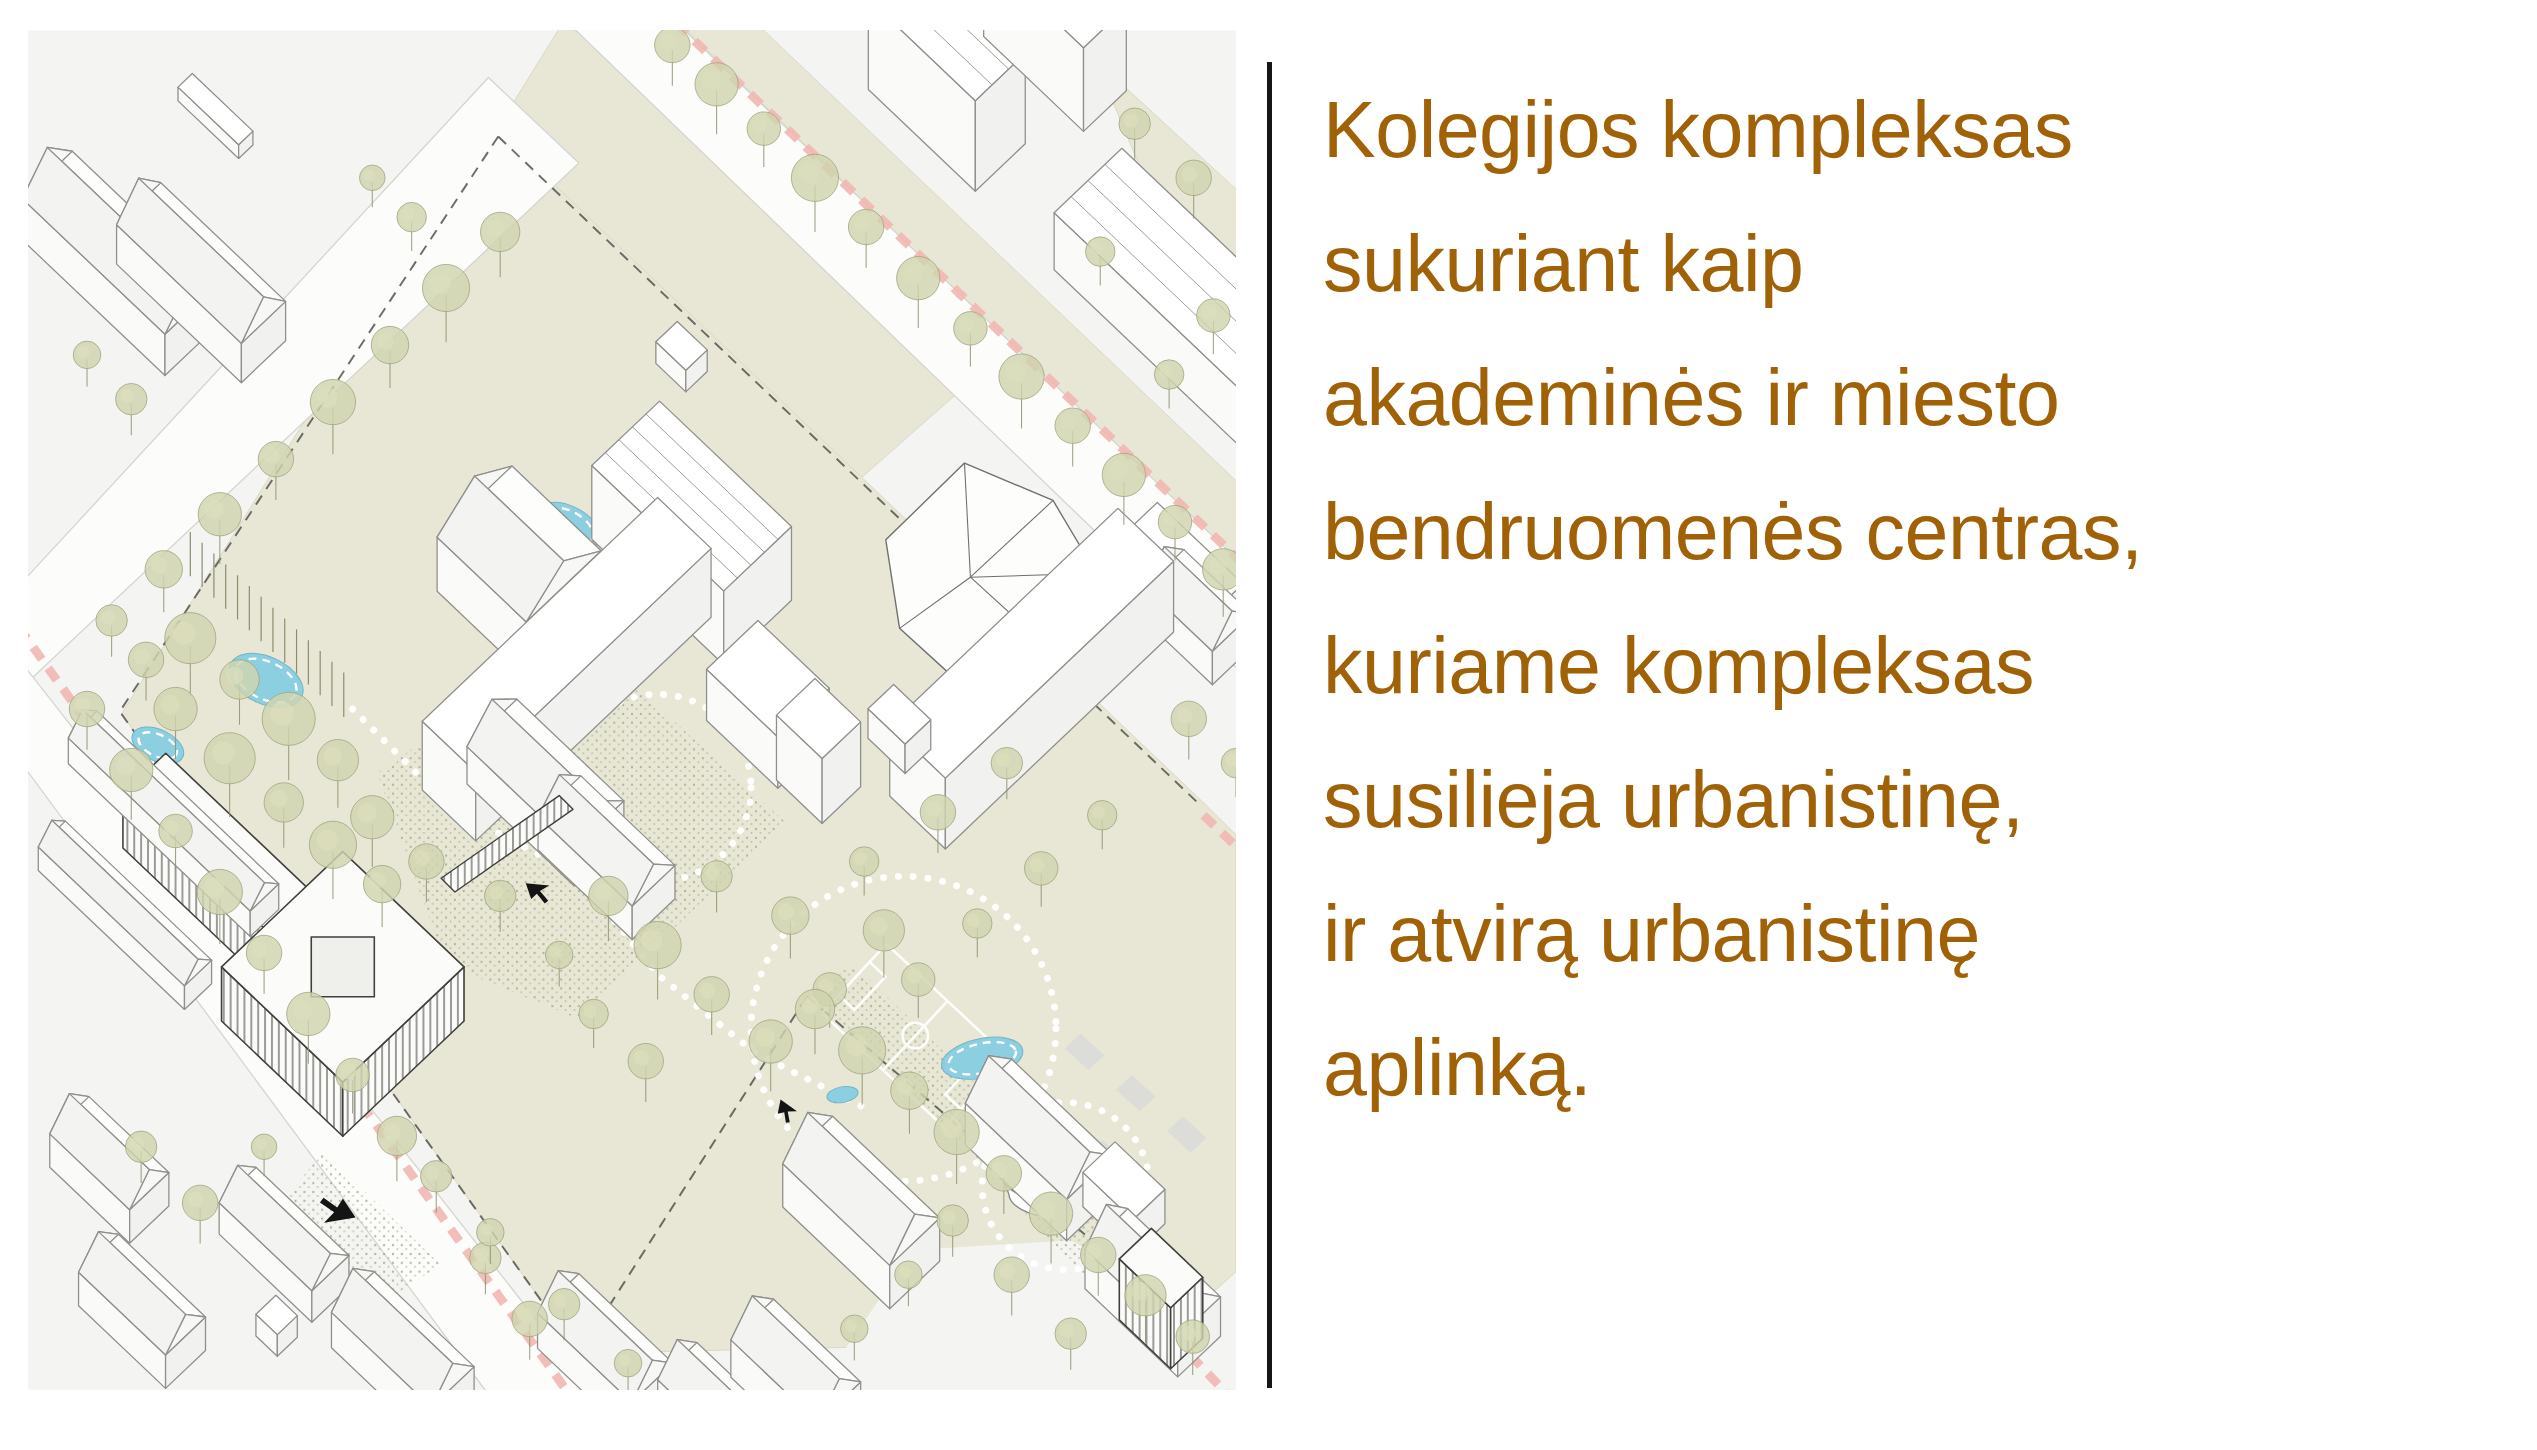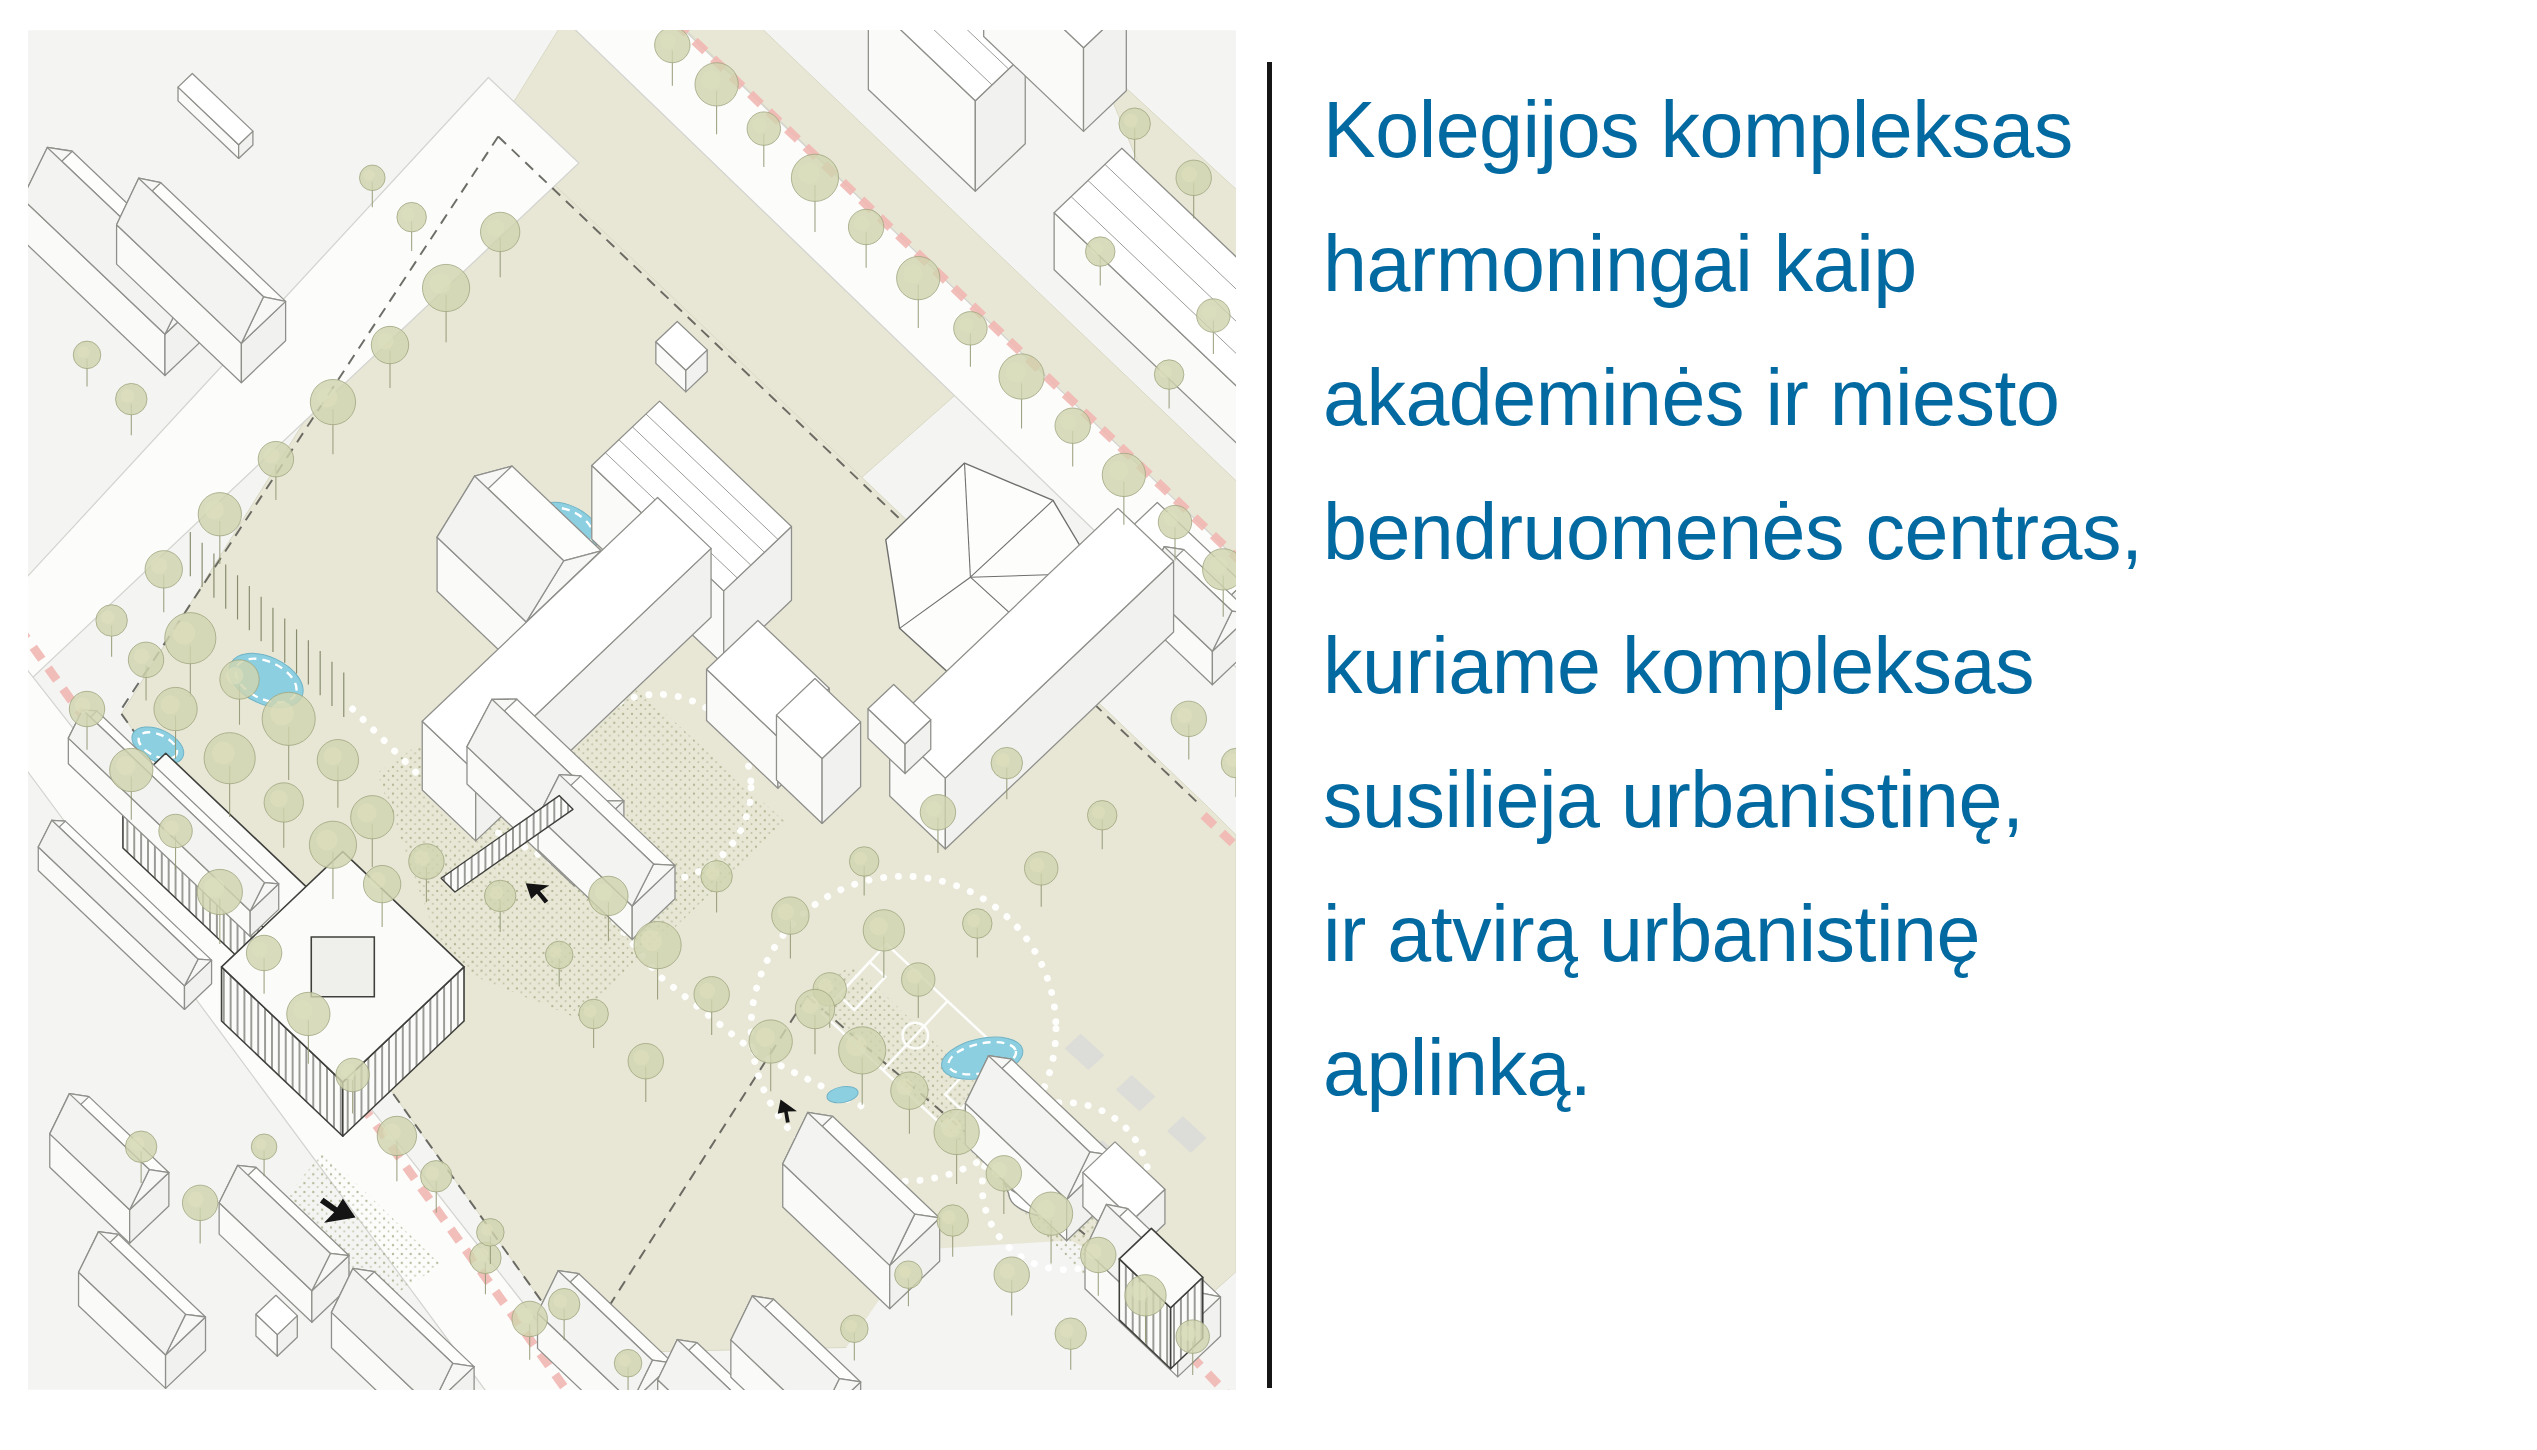--- a/index.html
+++ b/index.html
@@ -845,23 +845,23 @@
           </g>
         </g>
         <g>
           <path d="M0 0 L16 6 L8.5 8.2 L12.5 16.5 L9.5 17.8 L5.8 9.6 L0.8 12.2 Z" transform="translate(506 867) rotate(-15) scale(1.4)" fill="#141414"></path>
           <path d="M0 0 L16 6 L8.5 8.2 L12.5 16.5 L9.5 17.8 L5.8 9.6 L0.8 12.2 Z" transform="translate(765 1087) rotate(15) scale(1.2)" fill="#141414"></path>
           <path d="M0 0 L16 6 L8.5 8.2 L12.5 16.5 L9.5 17.8 L5.8 9.6 L0.8 12.2 Z" transform="translate(333 1207) rotate(150) scale(1.9)" fill="#141414"></path>
         </g>
       </svg>
   </div>
   <div class="divider" style="background: rgb(22, 22, 22);"></div>
-  <div class="textpanel" style="color: #0369a1;">
+  <div class="textpanel" style="color: #a16207;">
     <div class="line">Kolegijos kompleksas</div>
-    <div class="line">harmoningai kaip</div>
+    <div class="line">sukuriant kaip</div>
     <div class="line">akademinės ir miesto</div>
     <div class="line">bendruomenės centras,</div>
     <div class="line">kuriame kompleksas</div>
     <div class="line">susilieja urbanistinę,</div>
     <div class="line">ir atvirą urbanistinę</div>
     <div class="line">aplinką.</div>
   </div>
 </div>
 
 

